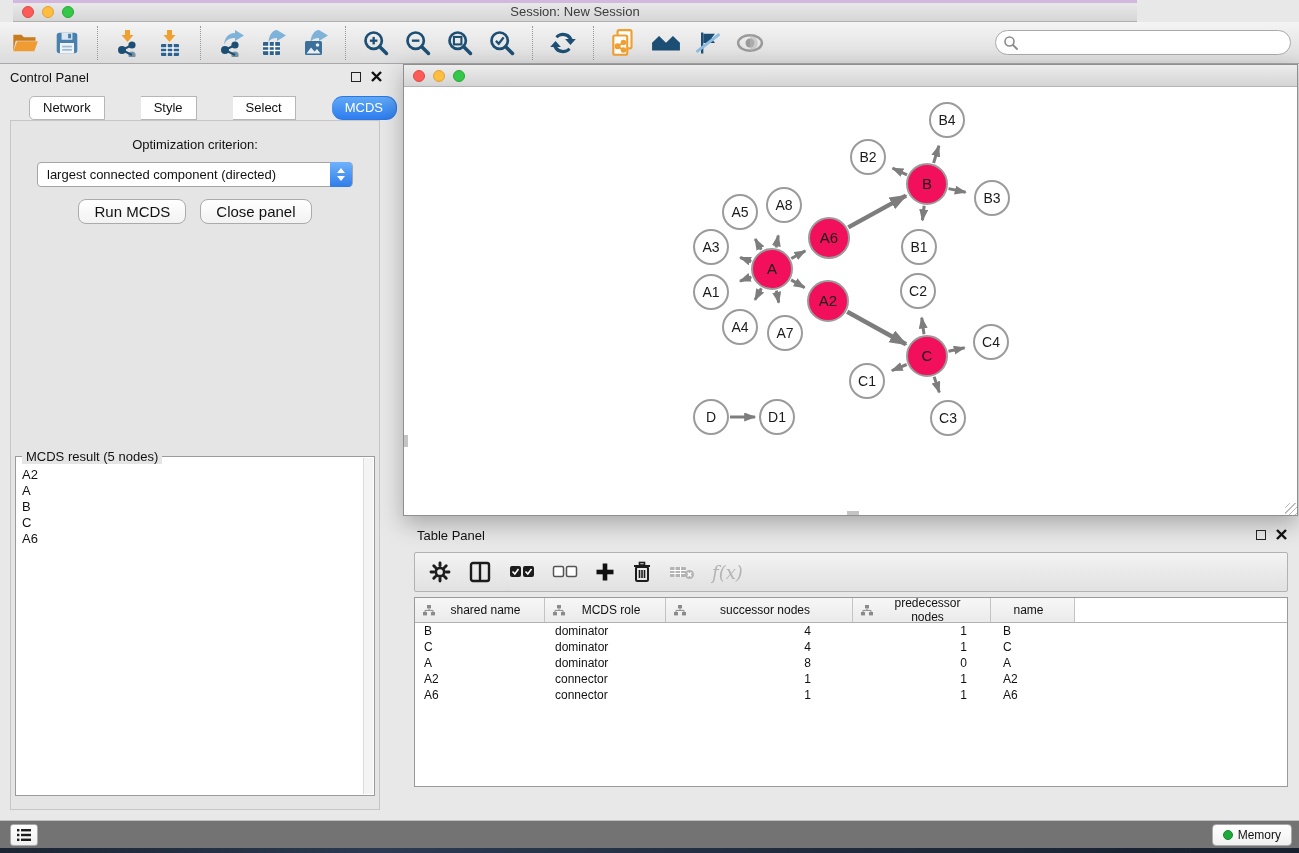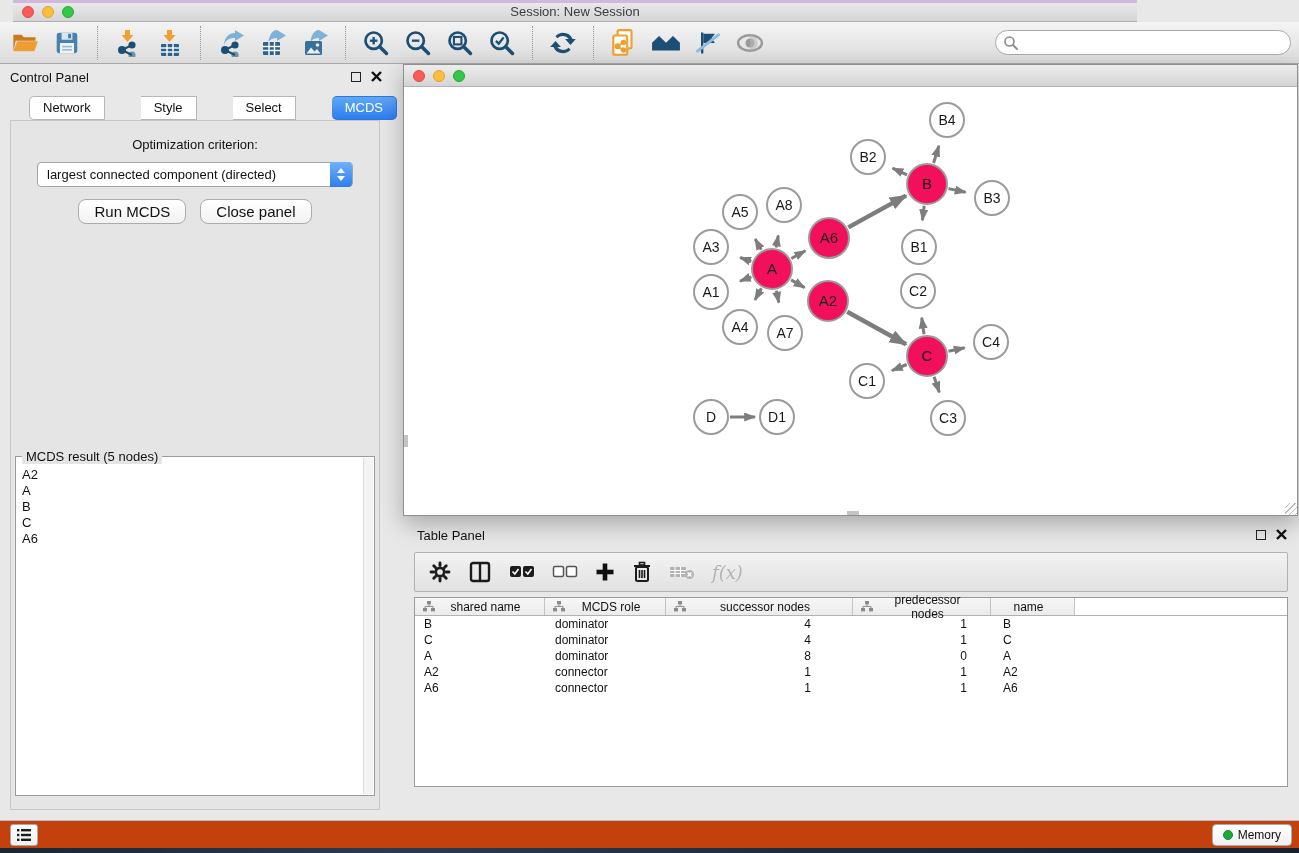--- a/index.html
+++ b/index.html
@@ -32,21 +32,21 @@
   
   #control-panel { position:absolute; left:0; top:64px; width:390px; height:755px; }
   .panel-title-row { position:relative; height:26px; }
   .panel-title { position:absolute; left:10px; top:6px; font-size:13px; color:#111; }
   .panel-wicons { position:absolute; right:8px; top:7px; display:flex; gap:10px; align-items:center; }
   .float-ic { width:10px; height:10px; border:1.5px solid #222; }
   .ctabs { position:absolute; left:0; top:32px; width:100%; display:flex; justify-content:center; }
   .tab { background:#fff; border:1px solid #b6b6b6; border-left:none; padding:3px 13px; font-size:13px; color:#111; line-height:16px;margin-left:36px; }
   .tab:first-child { border-left:1px solid #b6b6b6; border-radius:5px 0 0 5px; }
   .tab:last-child { border-radius:0 5px 5px 0; }
-  .tab.active { background:linear-gradient(#5fa9f7,#2e7def); border-color:#2d77e0; color:#fff; border-radius:5px; }
+  .tab.active { background:linear-gradient(#5fa9f7,#2e7def); border-color:#2d77e0; color:#fff; border-radius:11px; }
   #cp-inner { position:absolute; left:10px; top:56px; width:370px; height:690px;
     background:#e5e5e5; border:1px solid #c6c6c6; }
   #opt-label { margin-top:16px; text-align:center; font-size:13px; }
   #criterion-select { position:relative; margin:10px auto 0; width:316px; height:25px; background:#fff;
     border:1px solid #a5a5a5; border-radius:4px; font-size:13px; line-height:23px; padding-left:9px; }
   #criterion-select .stepper { position:absolute; right:0; top:-1px; width:22px; height:25px; border-radius:0 4px 4px 0;
     background:linear-gradient(#6fb2fb,#2e7de9); display:flex; flex-direction:column; align-items:center; justify-content:center; gap:3px; }
   .chev-up { width:0; height:0; border-left:4px solid transparent; border-right:4px solid transparent; border-bottom:5px solid #fff; }
   .chev-dn { width:0; height:0; border-left:4px solid transparent; border-right:4px solid transparent; border-top:5px solid #fff; }
   #cp-buttons { margin-top:12px; display:flex; justify-content:center; gap:14px; }
@@ -71,38 +71,38 @@
     background:repeating-linear-gradient(135deg,transparent 0 3px,#bbb 3px 4px); }
 
   
   #table-panel { position:absolute; left:403px; top:522px; width:896px; height:296px; }
   #tp-toolbar { position:absolute; left:11px; top:30px; width:874px; height:40px;
     background:linear-gradient(#f3f3f3,#e1e1e1); border:1px solid #b2b2b2; border-radius:2px;
     display:flex; align-items:center; gap:17px; padding:0 14px; }
   #fx-label { font-family:"DejaVu Serif","Liberation Serif",serif; font-style:italic; font-size:18px; color:#b3b3b3; }
   #node-table { position:absolute; left:11px; top:75px; width:874px; height:190px; background:#fff;
     border:1px solid #9a9a9a; font-size:12px; }
-  #nt-header { display:flex; height:18px; border-bottom:1px solid #b2b2b2; }
+  #nt-header { display:flex; height:25px; border-bottom:1px solid #b2b2b2; }
   .hcell { background:linear-gradient(#f7f7f7,#ebebeb); border-right:1px solid #c3c3c3;
     display:flex; align-items:center; padding:0 4px; }
   .hcell svg { margin:0 4px; flex:none; }
   .hcell span { flex:1; text-align:center; padding-right:8px; }
   .hfill { flex:1; background:#fff; border-right:none; }
   .trow { display:flex; height:16px; line-height:16px; }
   .trow .td { overflow:hidden; white-space:nowrap; }
   .c0 { width:130px; padding-left:9px; }
   .c1 { width:121px; padding-left:10px; }
   .c2 { width:187px; text-align:right; padding-right:42px; }
   .c3 { width:138px; text-align:right; padding-right:24px; }
   .c4 { width:84px; padding-left:12px; }
   #tp-tabs { position:absolute; left:0; top:268px; width:100%; display:flex; justify-content:center; }
 
   
   #status-bar { position:absolute; left:0; top:820px; width:1299px; height:28px;
-    background:#c2410c; border-top:1px solid #bdbdbd; }
+    background:#737373; border-top:1px solid #bdbdbd; }
   #list-btn { position:absolute; left:10px; top:3px; width:28px; height:22px; background:linear-gradient(#fff,#f0f0f0);
     border:1px solid #a9a9a9; border-radius:3px; display:flex; align-items:center; justify-content:center; }
   #memory-btn { position:absolute; right:7px; top:3px; height:22px; background:linear-gradient(#fff,#f0f0f0);
     border:1px solid #a9a9a9; border-radius:4px; display:flex; align-items:center; gap:5px; padding:0 10px; font-size:12px; }
   #memory-dot { width:10px; height:10px; border-radius:50%; background:#1fa93c; border:1px solid #148a2d; }
   #desktop-strip { position:absolute; left:0; top:848px; width:1299px; height:5px;
     background:linear-gradient(90deg,#1b2533,#2b3a52 30%,#202c3e 60%,#16202e); }
 </style>
 </head>
 <body>

